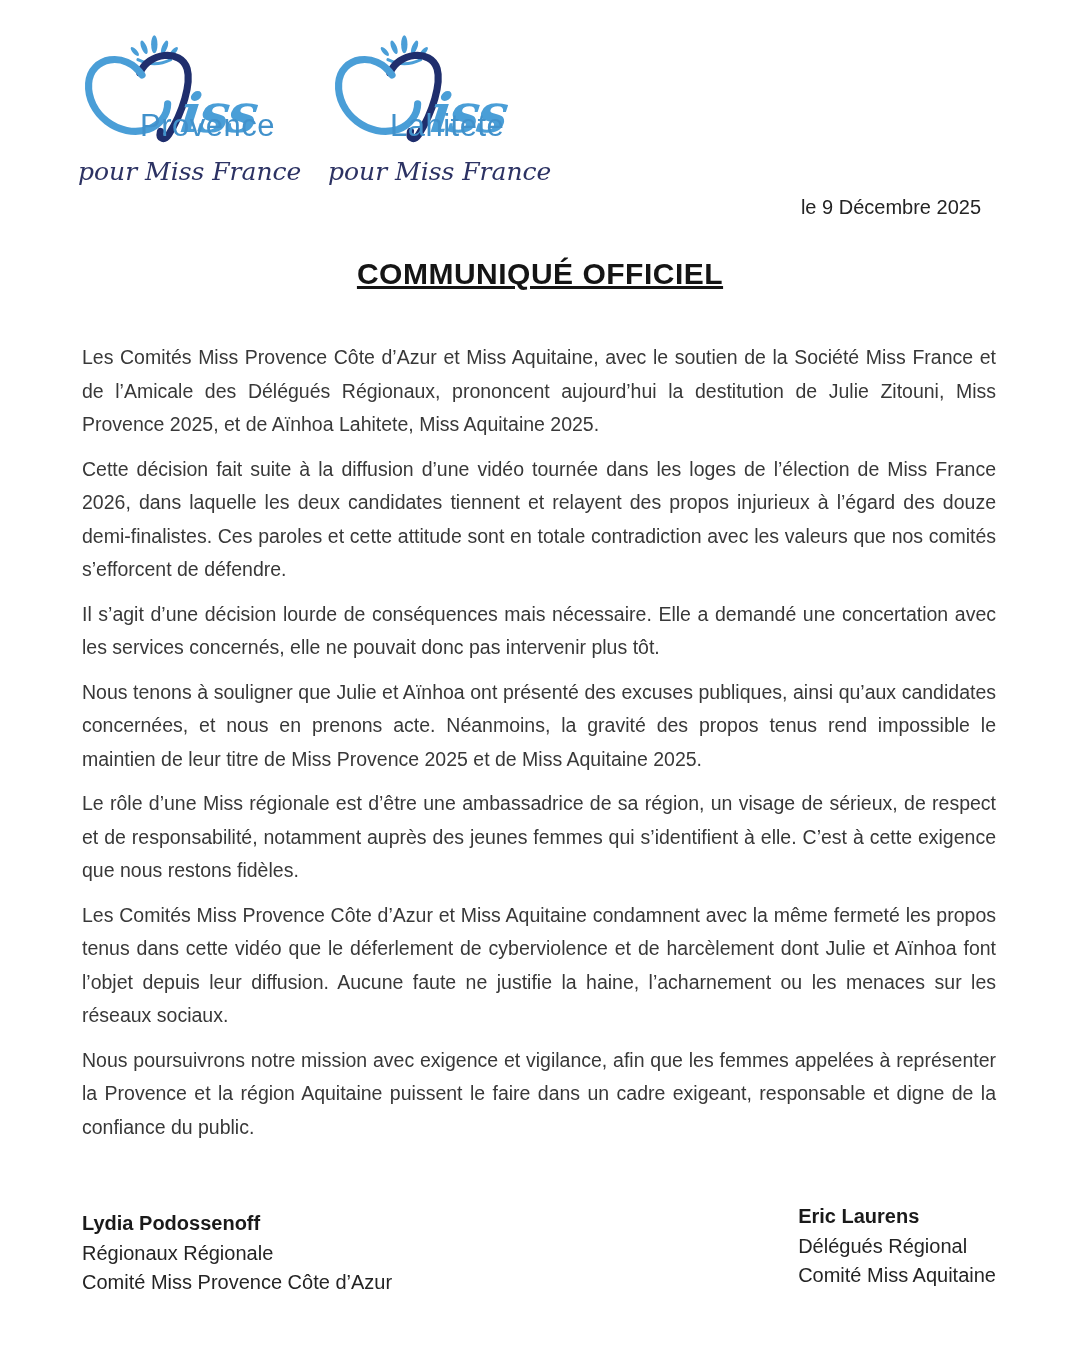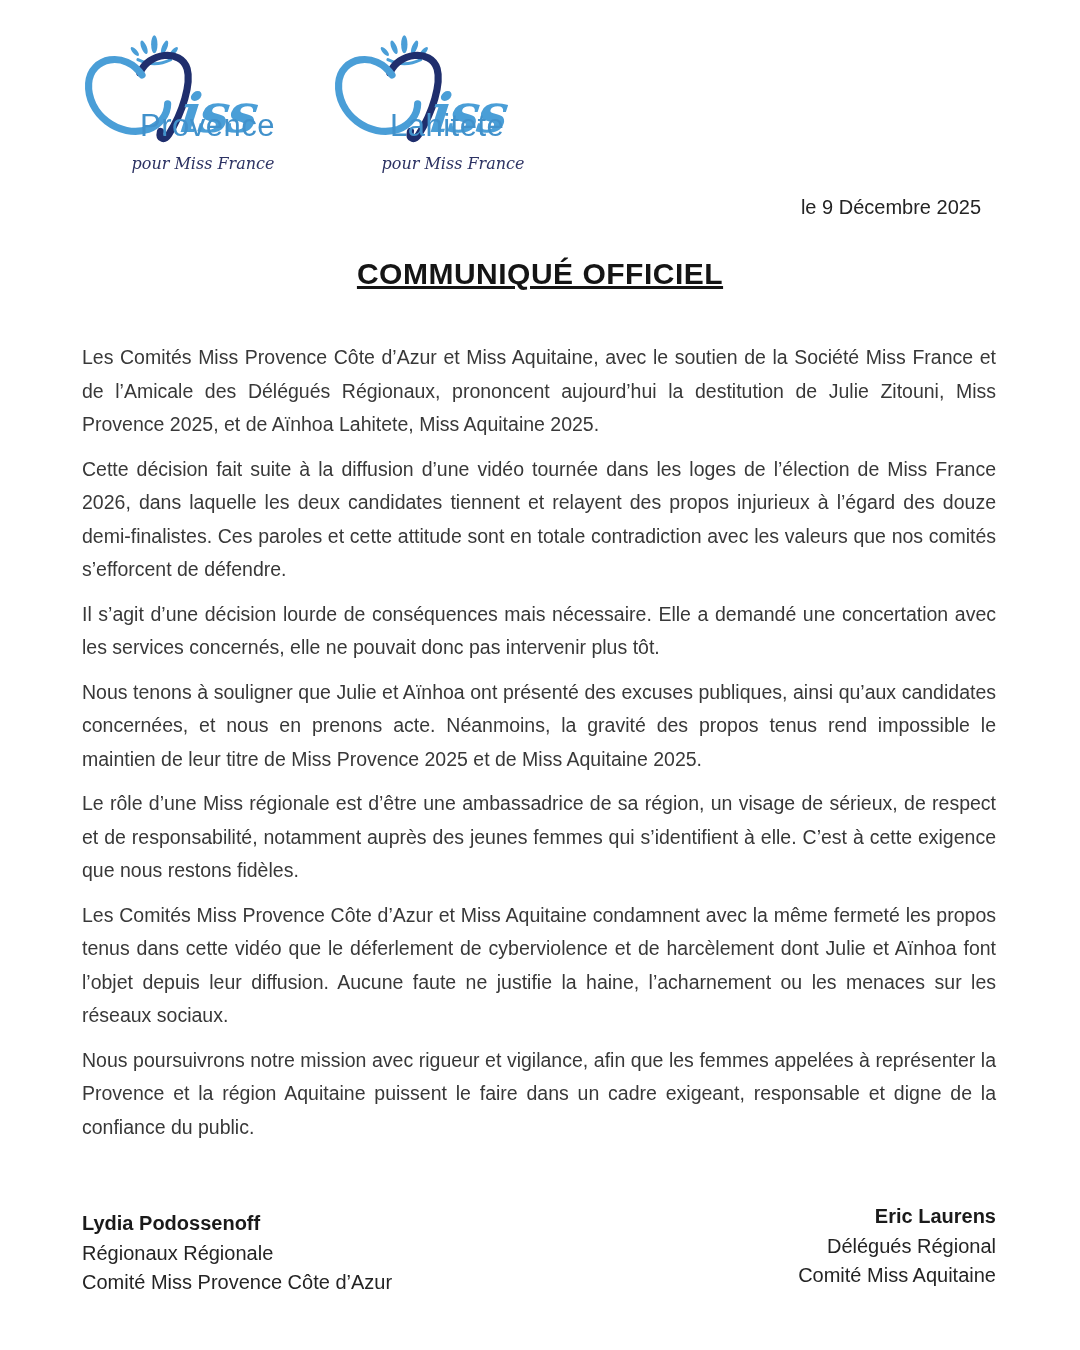--- a/index.html
+++ b/index.html
@@ -28,23 +28,23 @@
     font-family:"DejaVu Serif", serif;font-style:italic;font-weight:600;
     font-size:54px;line-height:1;color:var(--light-blue);
     transform:skewX(-7deg);letter-spacing:-2px;
   }
   .logo-region{
     position:absolute;left:62px;top:74px;
     font-size:31px;line-height:36px;letter-spacing:.5px;
     color:var(--region-blue);font-weight:500;white-space:nowrap;
   }
   .logo-tagline{
-    position:absolute;left:0;right:0;bottom:13px;text-align:center;
+    position:absolute;left:0;right:0;bottom:0;text-align:left;
     font-family:"DejaVu Serif", serif;font-style:italic;font-weight:500;
-    font-size:16px;color:var(--tagline-navy);
+    font-size:25px;color:var(--tagline-navy);
   }
 
   
   .date-line{
     margin:10px 99px 0 0;text-align:right;
     font-size:20px;color:#242424;
   }
   .doc-title{
     margin-top:38px;text-align:center;
     font-size:30px;font-weight:700;letter-spacing:.5px;
@@ -60,21 +60,21 @@
   }
   .doc-body p:last-child{margin-bottom:0;}
 
   
   .signatures{
     display:flex;justify-content:space-between;align-items:flex-start;
     margin:65px 84px 0 82px;
   }
   .sig{font-size:20px;line-height:29.5px;color:#242424;}
   .sig .sig-name{font-weight:700;color:#1a1a1a;}
-  .sig-right{text-align:right;margin-top:-7px;}
+  .sig-right{text-align:left;margin-top:-7px;}
 </style>
 </head>
 <body>
 
 <div class="page">
 
   <header class="logos-row">
 
     <div class="logo">
       <svg class="logo-mark" viewBox="0 0 120 115" aria-hidden="true">
@@ -121,21 +121,21 @@
 
   <h1 class="doc-title">COMMUNIQUÉ OFFICIEL</h1>
 
   <main class="doc-body">
       <p>Les Comités Miss Provence Côte d’Azur et Miss Aquitaine, avec le soutien de la Société Miss France et de l’Amicale des Délégués Régionaux, prononcent aujourd’hui la destitution de Julie Zitouni, Miss Provence 2025, et de Aïnhoa Lahitete, Miss Aquitaine 2025.</p>
       <p>Cette décision fait suite à la diffusion d’une vidéo tournée dans les loges de l’élection de Miss France 2026, dans laquelle les deux candidates tiennent et relayent des propos injurieux à l’égard des douze demi-finalistes. Ces paroles et cette attitude sont en totale contradiction avec les valeurs que nos comités s’efforcent de défendre.</p>
       <p>Il s’agit d’une décision lourde de conséquences mais nécessaire. Elle a demandé une concertation avec les services concernés, elle ne pouvait donc pas intervenir plus tôt.</p>
       <p>Nous tenons à souligner que Julie et Aïnhoa ont présenté des excuses publiques, ainsi qu’aux candidates concernées, et nous en prenons acte. Néanmoins, la gravité des propos tenus rend impossible le maintien de leur titre de Miss Provence 2025 et de Miss Aquitaine 2025.</p>
       <p>Le rôle d’une Miss régionale est d’être une ambassadrice de sa région, un visage de sérieux, de respect et de responsabilité, notamment auprès des jeunes femmes qui s’identifient à elle. C’est à cette exigence que nous restons fidèles.</p>
       <p>Les Comités Miss Provence Côte d’Azur et Miss Aquitaine condamnent avec la même fermeté les propos tenus dans cette vidéo que le déferlement de cyberviolence et de harcèlement dont Julie et Aïnhoa font l’objet depuis leur diffusion. Aucune faute ne justifie la haine, l’acharnement ou les menaces sur les réseaux sociaux.</p>
-      <p>Nous poursuivrons notre mission avec rigueur et vigilance, afin que les femmes appelées à représenter la Provence et la région Aquitaine puissent le faire dans un cadre exigeant, responsable et digne de la confiance du public.</p>
+      <p>Nous poursuivrons notre mission avec exigence et vigilance, afin que les femmes appelées à représenter la Provence et la région Aquitaine puissent le faire dans un cadre exigeant, responsable et digne de la confiance du public.</p>
     </main>
 
   <footer class="signatures">
     <div class="sig sig-left">
       <div class="sig-name">Lydia Podossenoff</div>
       <div>Régionaux Régionale</div>
       <div>Comité Miss Provence Côte d’Azur</div>
     </div>
     <div class="sig sig-right">
       <div class="sig-name">Eric Laurens</div>

